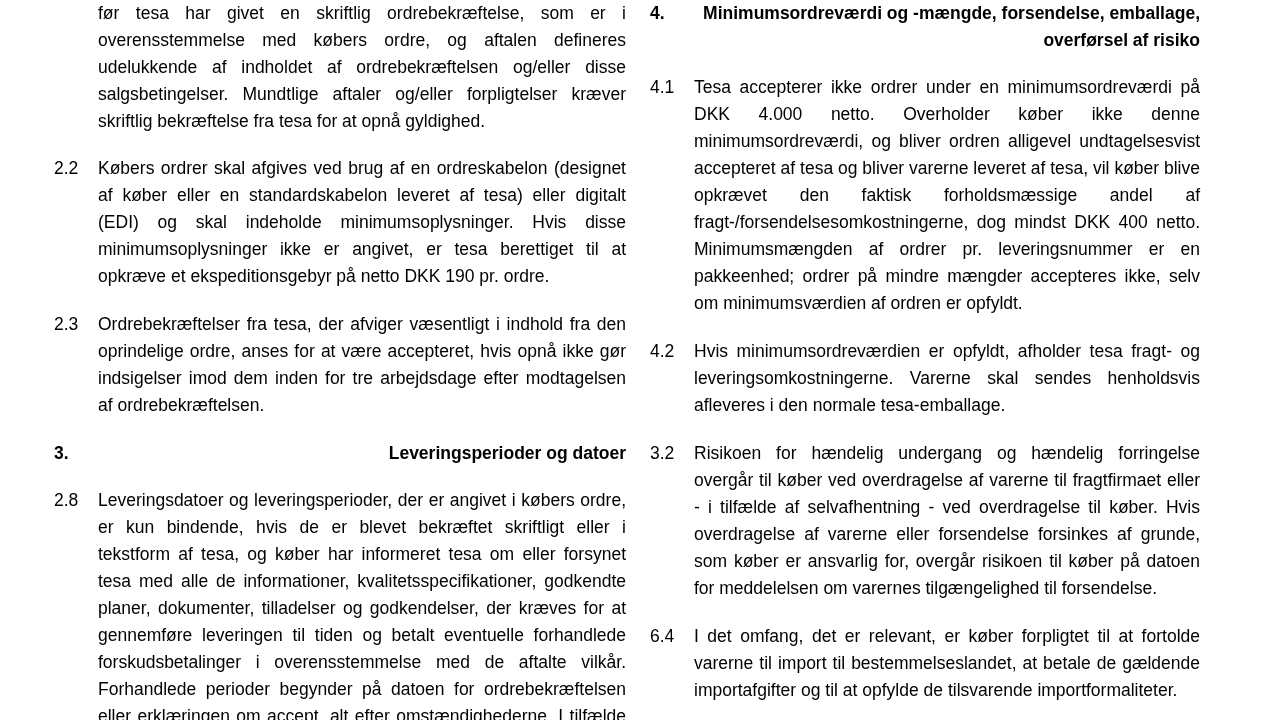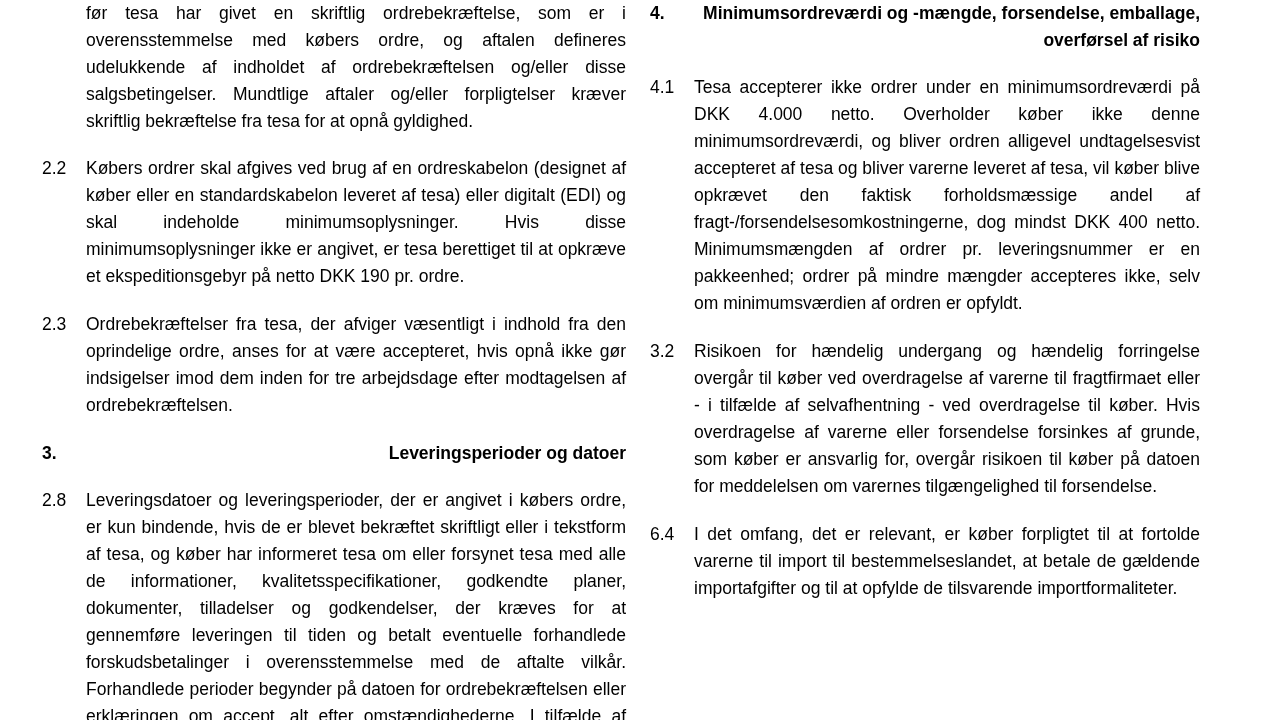--- a/index.html
+++ b/index.html
@@ -32,21 +32,21 @@
     flex-direction: row;
     align-items: flex-start;
   }
   .column {
     box-sizing: border-box;
     overflow: hidden;
     height: 720px;
   }
   .column-left {
     width: 640px;
-    padding-left: 42px;
+    padding-left: 54px;
     padding-right: 14px;
     padding-top: 0px;
   }
   .column-right {
     width: 640px;
     padding-left: 10px;
     padding-right: 80px;
     padding-top: 0px;
   }
 
@@ -132,20 +132,24 @@
       <div class="clause heading">
         <div class="clause-num">4.</div>
         <div class="clause-body">Minimumsordreværdi og -mængde, forsendelse, emballage, overførsel af risiko</div>
       </div>
 
       <div class="clause">
         <div class="clause-num">4.1</div>
         <div class="clause-body">Tesa accepterer ikke ordrer under en minimumsordreværdi på DKK 4.000 netto. Overholder køber ikke denne minimumsordreværdi, og bliver ordren alligevel undtagelsesvist accepteret af tesa og bliver varerne leveret af tesa, vil køber blive opkrævet den faktisk forholdsmæssige andel af fragt-/forsendelsesomkostningerne, dog mindst DKK 400 netto. Minimumsmængden af ordrer pr. leveringsnummer er en pakkeenhed; ordrer på mindre mængder accepteres ikke, selv om minimumsværdien af ordren er opfyldt.</div>
       </div>
 
+      <div class="clause">
+        <div class="clause-num">4.2</div>
+        <div class="clause-body">Hvis minimumsordreværdien er opfyldt, afholder tesa fragt- og leveringsomkostningerne. Varerne skal sendes henholdsvis afleveres i den normale tesa-emballage.</div>
+      </div>
 
       <div class="clause">
         <div class="clause-num">3.2</div>
         <div class="clause-body">Risikoen for hændelig undergang og hændelig forringelse overgår til køber ved overdragelse af varerne til fragtfirmaet eller - i tilfælde af selvafhentning - ved overdragelse til køber. Hvis overdragelse af varerne eller forsendelse forsinkes af grunde, som køber er ansvarlig for, overgår risikoen til køber på datoen for meddelelsen om varernes tilgængelighed til forsendelse.</div>
       </div>
 
       <div class="clause">
         <div class="clause-num">6.4</div>
         <div class="clause-body">I det omfang, det er relevant, er køber forpligtet til at fortolde varerne til import til bestemmelseslandet, at betale de gældende importafgifter og til at opfylde de tilsvarende importformaliteter.</div>
       </div>

